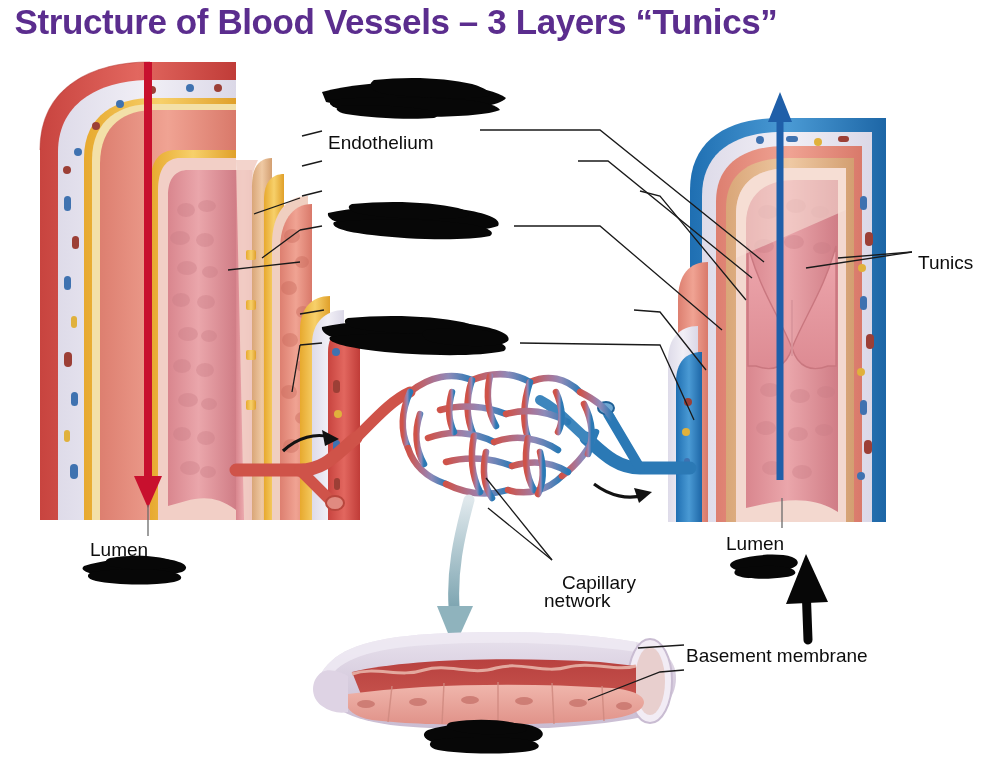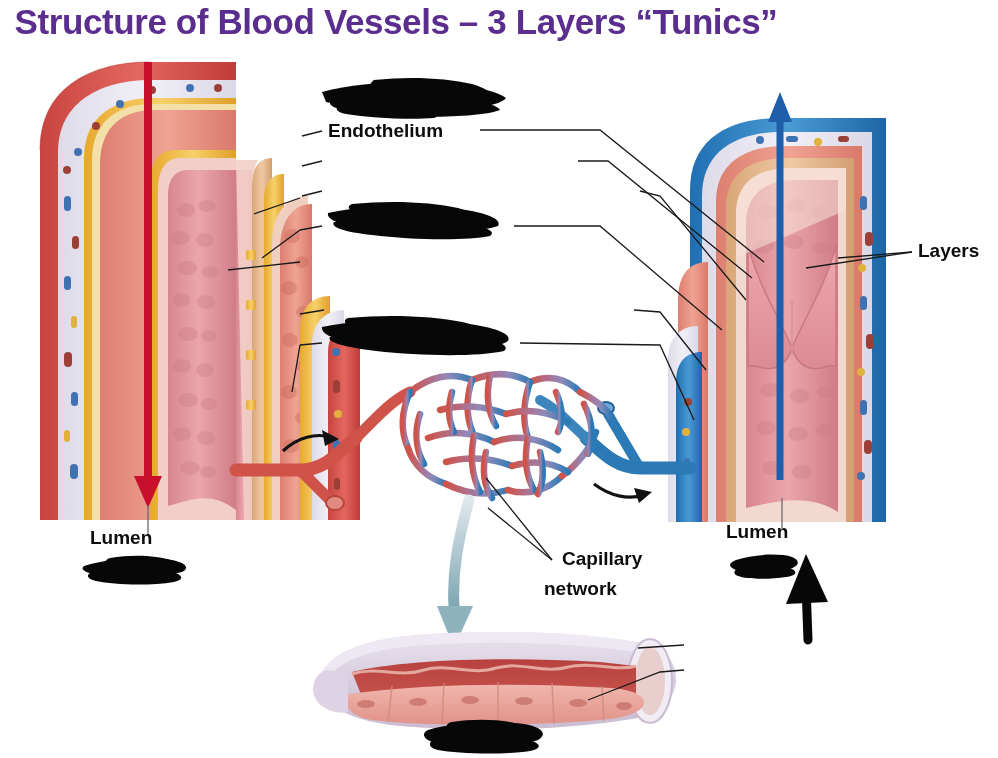--- a/index.html
+++ b/index.html
@@ -2,23 +2,23 @@
 <html><head>
 <meta charset="utf-8">
 <style>
   html,body{margin:0;padding:0;background:#ffffff;}
   body{width:998px;height:758px;position:relative;overflow:hidden;
        font-family:"Liberation Sans",sans-serif;}
   #stage{position:absolute;left:0;top:0;width:998px;height:758px;}
   .title{position:absolute;left:0;top:2px;width:792px;text-align:center;
          font-size:35px;font-weight:bold;color:#5b2d8e;letter-spacing:-0.4px;
          font-family:"Liberation Sans",sans-serif;white-space:nowrap;}
-  .lbl{position:absolute;font-weight:bold;color:#0d0d0d;
+  .lbl{position:absolute;font-weight:normal;color:#0d0d0d;
        font-size:19px;line-height:21px;white-space:nowrap;
-       font-family:"Liberation Sans",sans-serif;}
+       font-family:"Liberation Sans",sans-serif;margin-top:12px;}
   svg.art{position:absolute;left:0;top:0;width:998px;height:758px;
           overflow:visible;}
 </style>
 </head>
 <body>
 
 <div id="stage">
 
   <div class="title">Structure of Blood Vessels – 3 Layers “Tunics”</div>
 
@@ -376,28 +376,29 @@
       <path d="M486 478 L552 560"></path>
       <path d="M488 508 L552 560"></path>
 
       <path d="M638 648 L684 645"></path>
       <path d="M588 700 L660 672 L684 670"></path>
     </g>
   </svg>
 
   <div class="lbl" style="left:328px;top:120px;">Endothelium</div>
 
-  <div class="lbl" style="left:562px;top:548px;">Capillary</div>
+  <div class="lbl" style="left:562px;top:560px;">Capillary</div>
   <div class="lbl" style="left:544px;top:578px;">network</div>
 
-  <div class="lbl" style="left:918px;top:240px;">Layers</div>
+  <div class="lbl" style="left:918px;top:240px;">Tunics</div>
 
   <div class="lbl" style="left:90px;top:527px;">Lumen</div>
   <div class="lbl" style="left:726px;top:521px;">Lumen</div>
 
+  <div class="lbl" style="left:686px;top:633px;">Basement membrane</div>
 
   <svg class="art" viewBox="0 0 998 758">
     <g fill="#070707">
 
       <g>
         <path d="M322 92 C360 82 410 80 452 84 C480 87 498 92 506 98 C500 106 470 110 434 110
                  C398 110 350 108 326 102 Z"></path>
         <path d="M330 100 C366 96 420 96 466 100 C486 102 498 106 500 110 C486 116 440 118 398 116
                  C360 114 334 110 330 104 Z"></path>
         <path d="M374 80 C410 76 446 78 472 84 C486 88 492 93 488 96 C470 100 420 98 386 94 C368 91 368 84 374 80 Z"></path>

